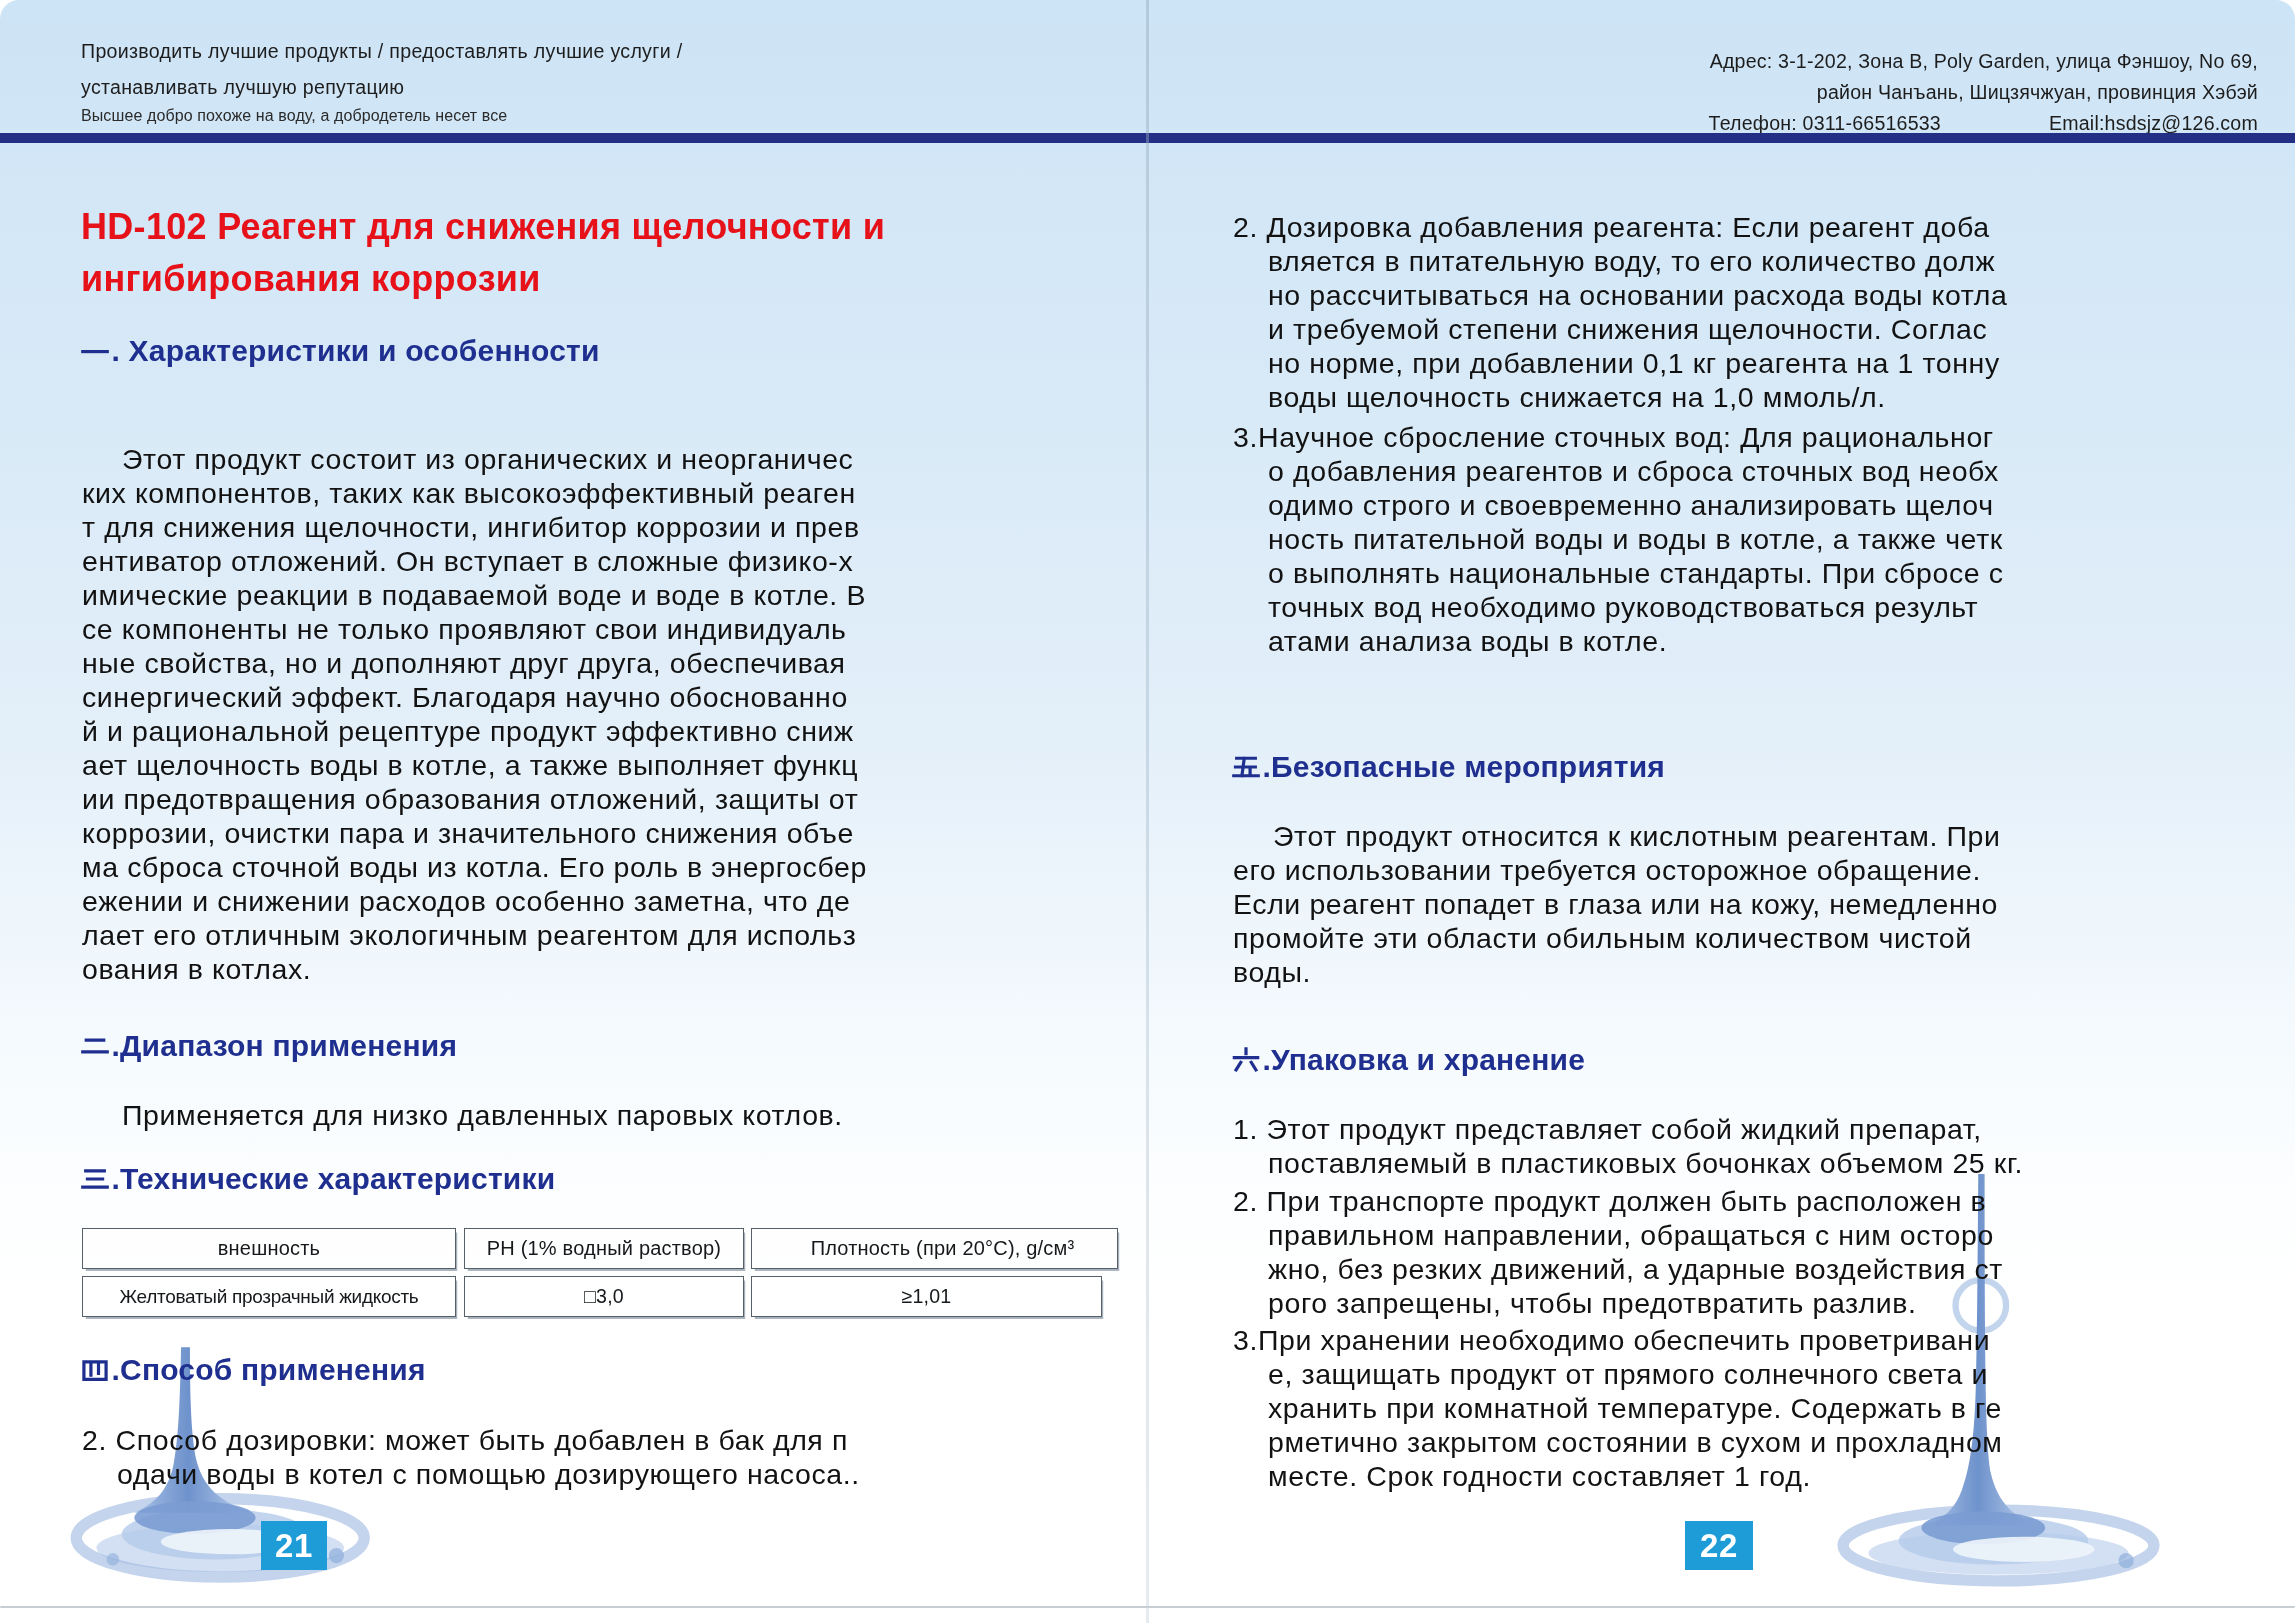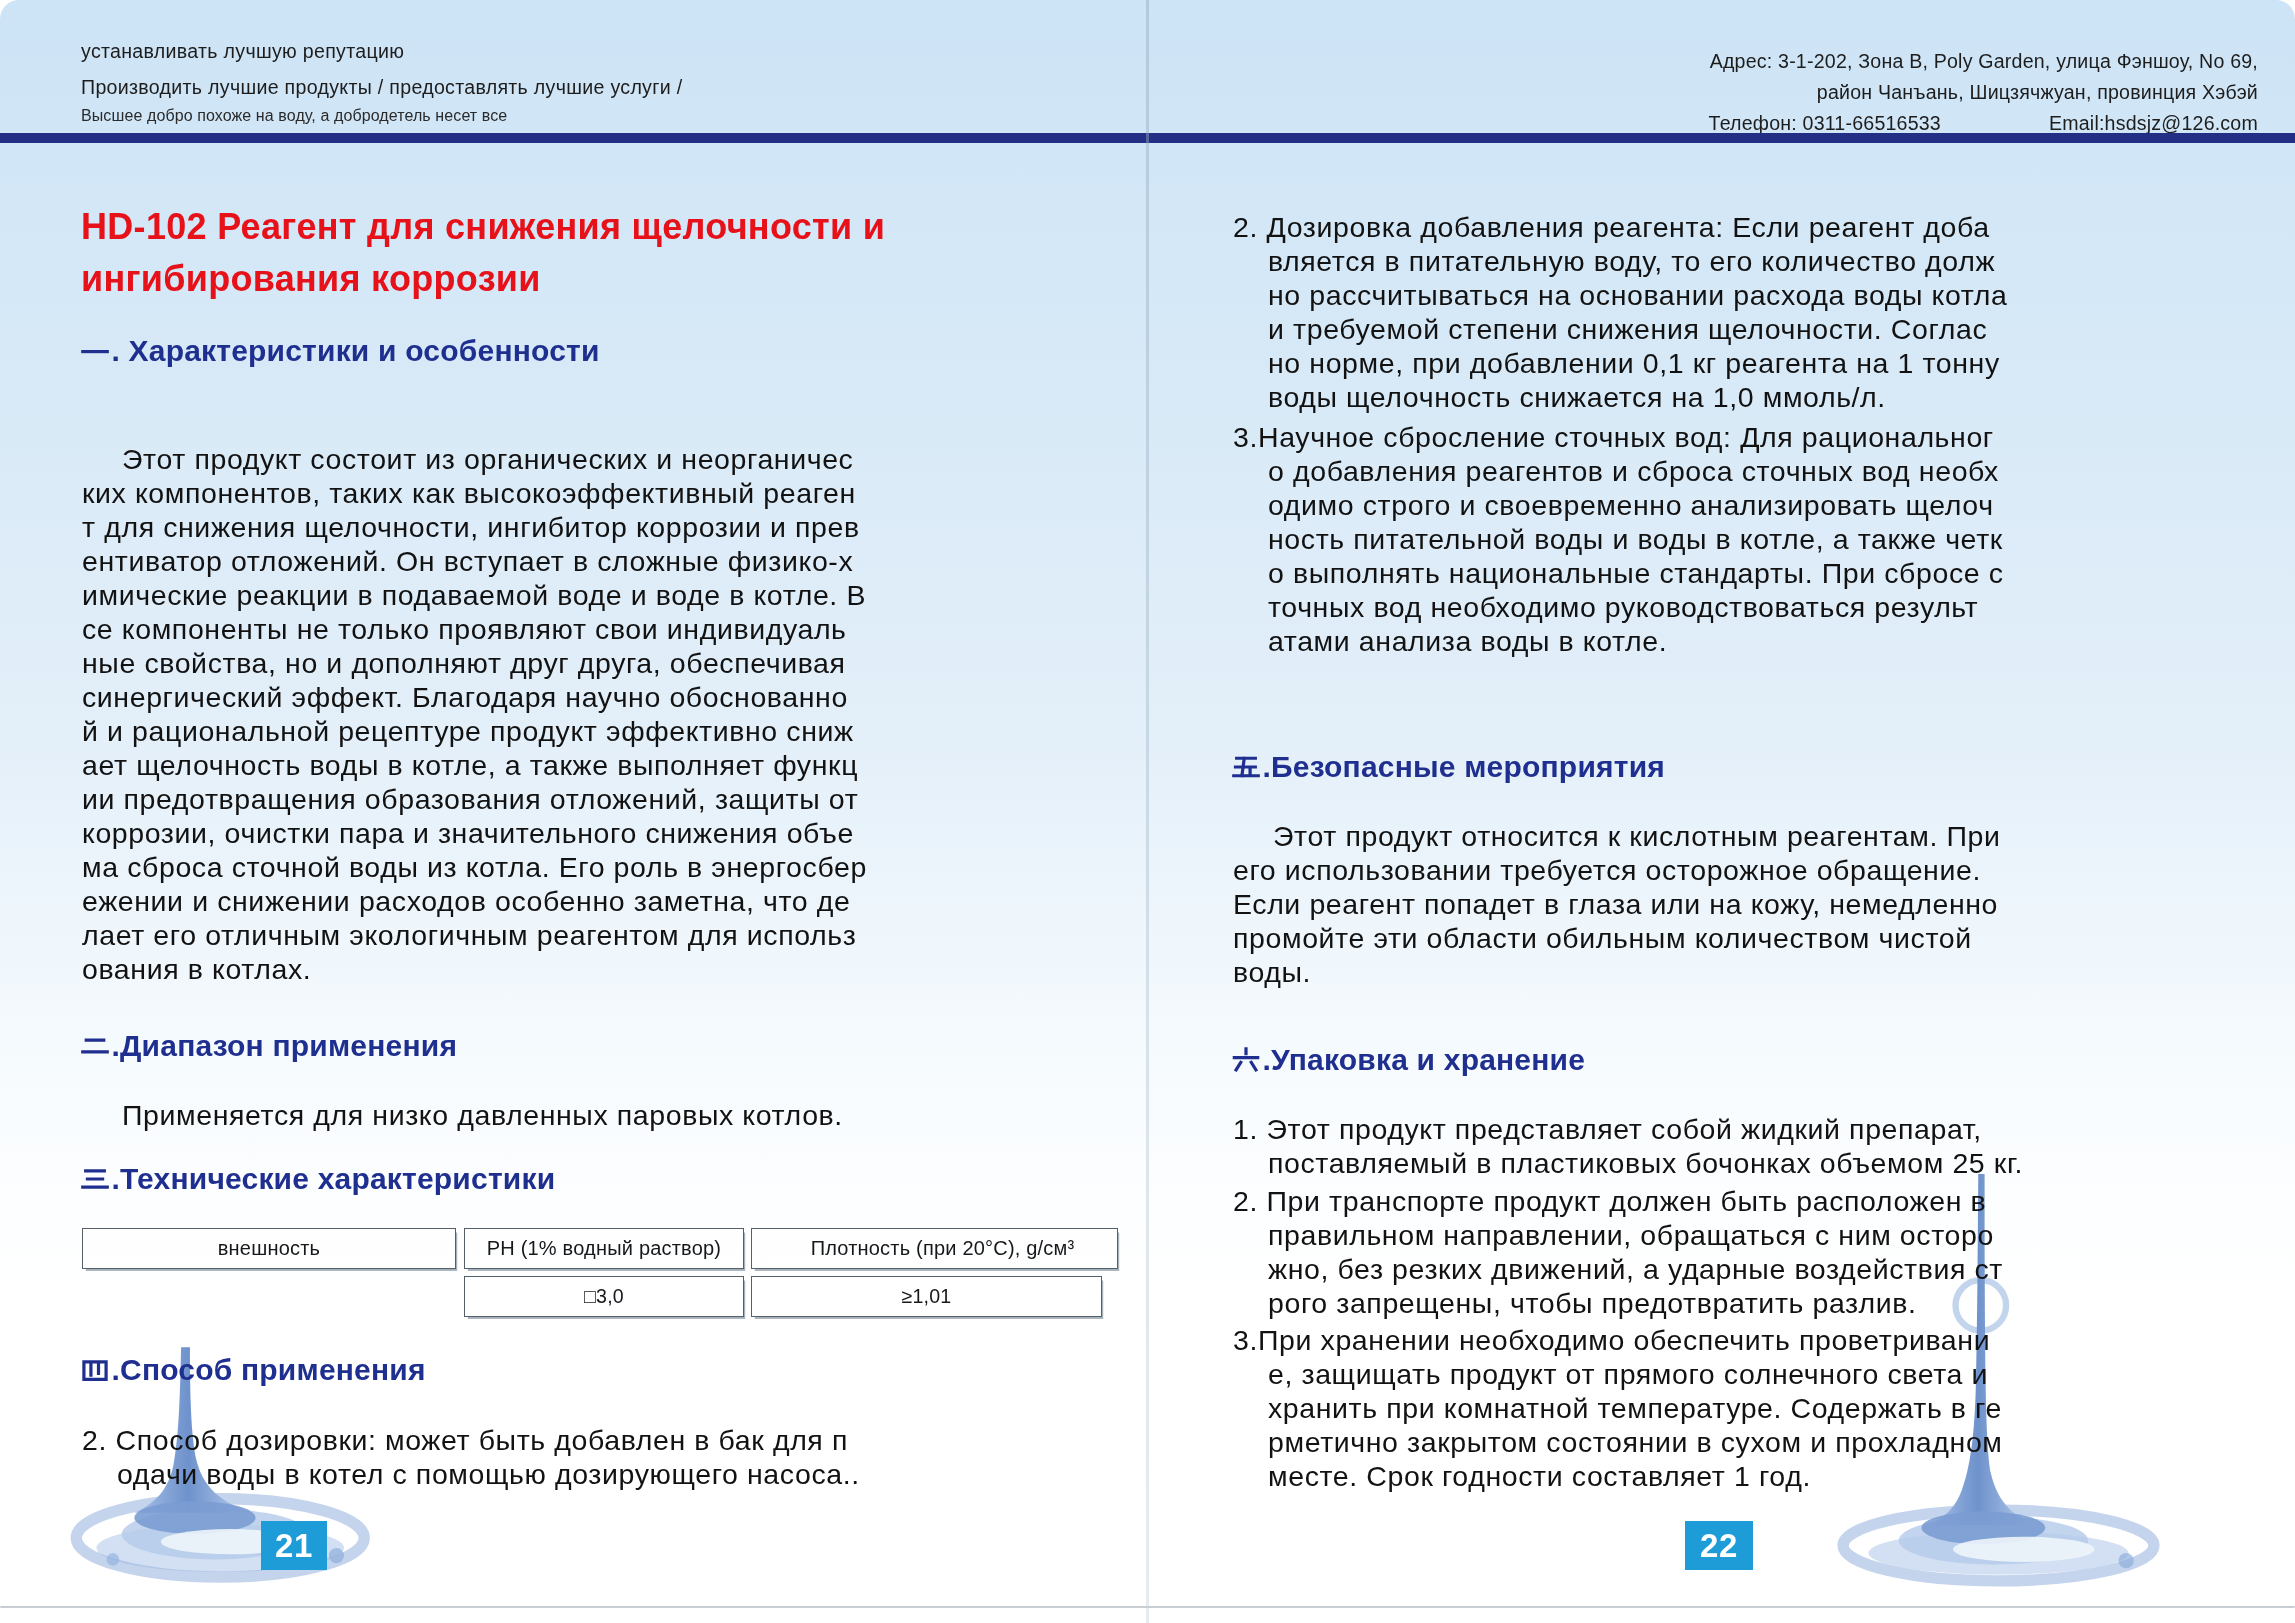--- a/index.html
+++ b/index.html
@@ -85,22 +85,22 @@
     <ellipse cx="290" cy="588" rx="246" ry="56" fill="none" stroke="#93b1dd" stroke-width="18" opacity="0.55"></ellipse>
     <ellipse cx="290" cy="600" rx="206" ry="34" fill="#9db9e2" opacity="0.45"></ellipse>
     <ellipse cx="282" cy="580" rx="150" ry="38" fill="#b4cbea" opacity="0.8"></ellipse>
     <path d="M258 0 C257 140 256 260 254 340 C252 410 246 462 232 500 C222 528 204 544 180 556 L352 556 C310 542 288 516 278 474 C270 432 268 330 268 0 Z" fill="url(#stemR)"></path>
     <ellipse cx="266" cy="560" rx="98" ry="26" fill="#7b9cd3" opacity="0.9"></ellipse>
     <ellipse cx="330" cy="594" rx="112" ry="20" fill="#eef4fb" opacity="0.9"></ellipse>
     <circle cx="492" cy="612" r="12" fill="#8fafdc" opacity="0.7"></circle>
   </svg>
 
   <div class="abs hdr-left">
+    <div>Производить лучшие продукты / предоставлять лучшие услуги /</div>
     <div>устанавливать лучшую репутацию</div>
-    <div>Производить лучшие продукты / предоставлять лучшие услуги /</div>
     <div class="hdr-tagline">Высшее добро похоже на воду, а добродетель несет все</div>
   </div>
 
   <div class="abs hdr-right">
     <div>Адрес: 3-1-202, Зона B, Poly Garden, улица Фэншоу, No 69,</div>
     <div>район Чанъань, Шицзячжуан, провинция Хэбэй</div>
     <div class="hdr-contact">
       <span>Телефон: 0311-66516533</span>
       <span>Email:hsdsjz@126.com</span>
     </div>
@@ -153,20 +153,21 @@
         <svg viewBox="0 0 48 48" width="28" height="28">
           <path d="M8 10 H40 M11 24 H37 M3 38 H45" fill="none" stroke="currentColor" stroke-width="5.5" stroke-linecap="square"></path>
         </svg>
       </span>
     <span>.Технические характеристики</span>
   </h2>
 
   <div class="cell" style="left:82px; top:1228px; width:372px;">внешность</div>
   <div class="cell" style="left:464px; top:1228px; width:278px;">PH (1% водный раствор)</div>
   <div class="cell" style="left:751px; top:1228px; width:349px;padding-left:16px;">Плотность (при 20°C), g/см³</div>
+  <div class="cell val cond" style="left:82px; top:1276px; width:372px;">Желтоватый прозрачный жидкость</div>
   <div class="cell val" style="left:464px; top:1276px; width:278px;">□3,0</div>
   <div class="cell val" style="left:751px; top:1276px; width:349px;">≥1,01</div>
 
   <h2 class="abs sec" style="left:81px; top:1353px;">
     <span class="cjk">
         <svg viewBox="0 0 48 48" width="28" height="28">
           <path d="M5 10 H43 M5 10 V40 M43 10 V40 M5 40 H43 M17 10 V33 M30 10 V30" fill="none" stroke="currentColor" stroke-width="5.5" stroke-linecap="square"></path>
         </svg>
       </span>
     <span>.Способ применения</span>

